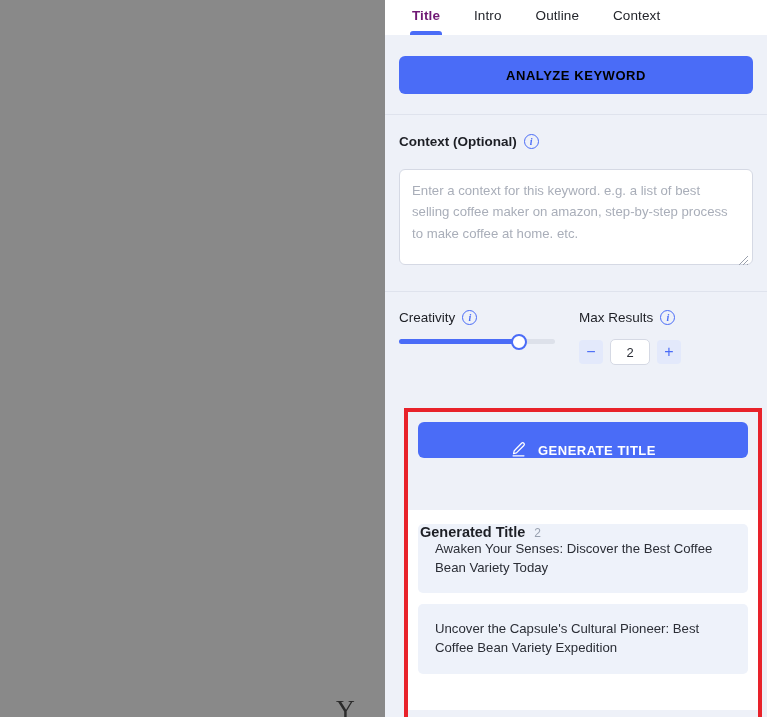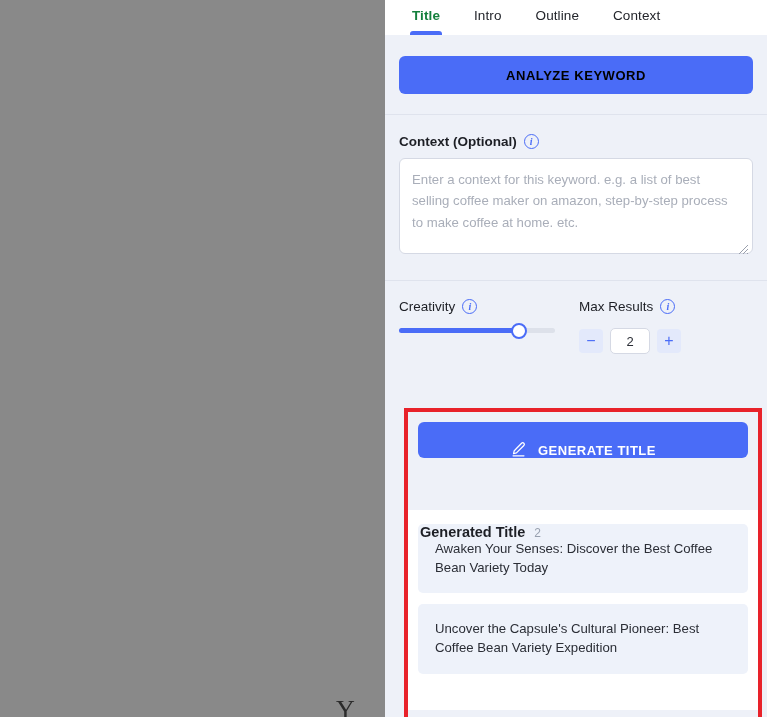--- a/index.html
+++ b/index.html
@@ -51,21 +51,21 @@
   .tab {
     font-size: 13.5px;
     color: #23252b;
     padding: 8px 0 0 0;
     margin-right: 34px;
     position: relative;
     cursor: pointer;
     letter-spacing: .1px;
     height: 35px;
   }
-  .tab.active { color: #15803d; font-weight: bold; }
+  .tab.active { color: #701a75; font-weight: bold; }
   .tab.active::after {
     content: "";
     position: absolute;
     left: -2px; right: -2px; bottom: 0;
     height: 4px;
     border-radius: 3px 3px 0 0;
     background: #4a6cf7;
   }
 
   .panel-body {
@@ -98,21 +98,21 @@
   
   .sec-context {
     padding: 19px 14px 22px 14px;
     border-bottom: 1px solid #dfe3ed;
   }
   .field-label {
     display: flex; align-items: flex-end;
     font-size: 13.5px;
     font-weight: bold;
     color: #1d1f25;
-    margin-bottom: 9px;
+    margin-bottom: 20px;
   }
   .info-icon {
     width: 15px; height: 15px;
     margin-left: 7px;
     display: inline-flex; align-items: center; justify-content: center;
     border: 1.4px solid #4a6cf7;
     border-radius: 50%;
     color: #4a6cf7;
     font-size: 10px;
     font-family: "Liberation Serif", serif;

